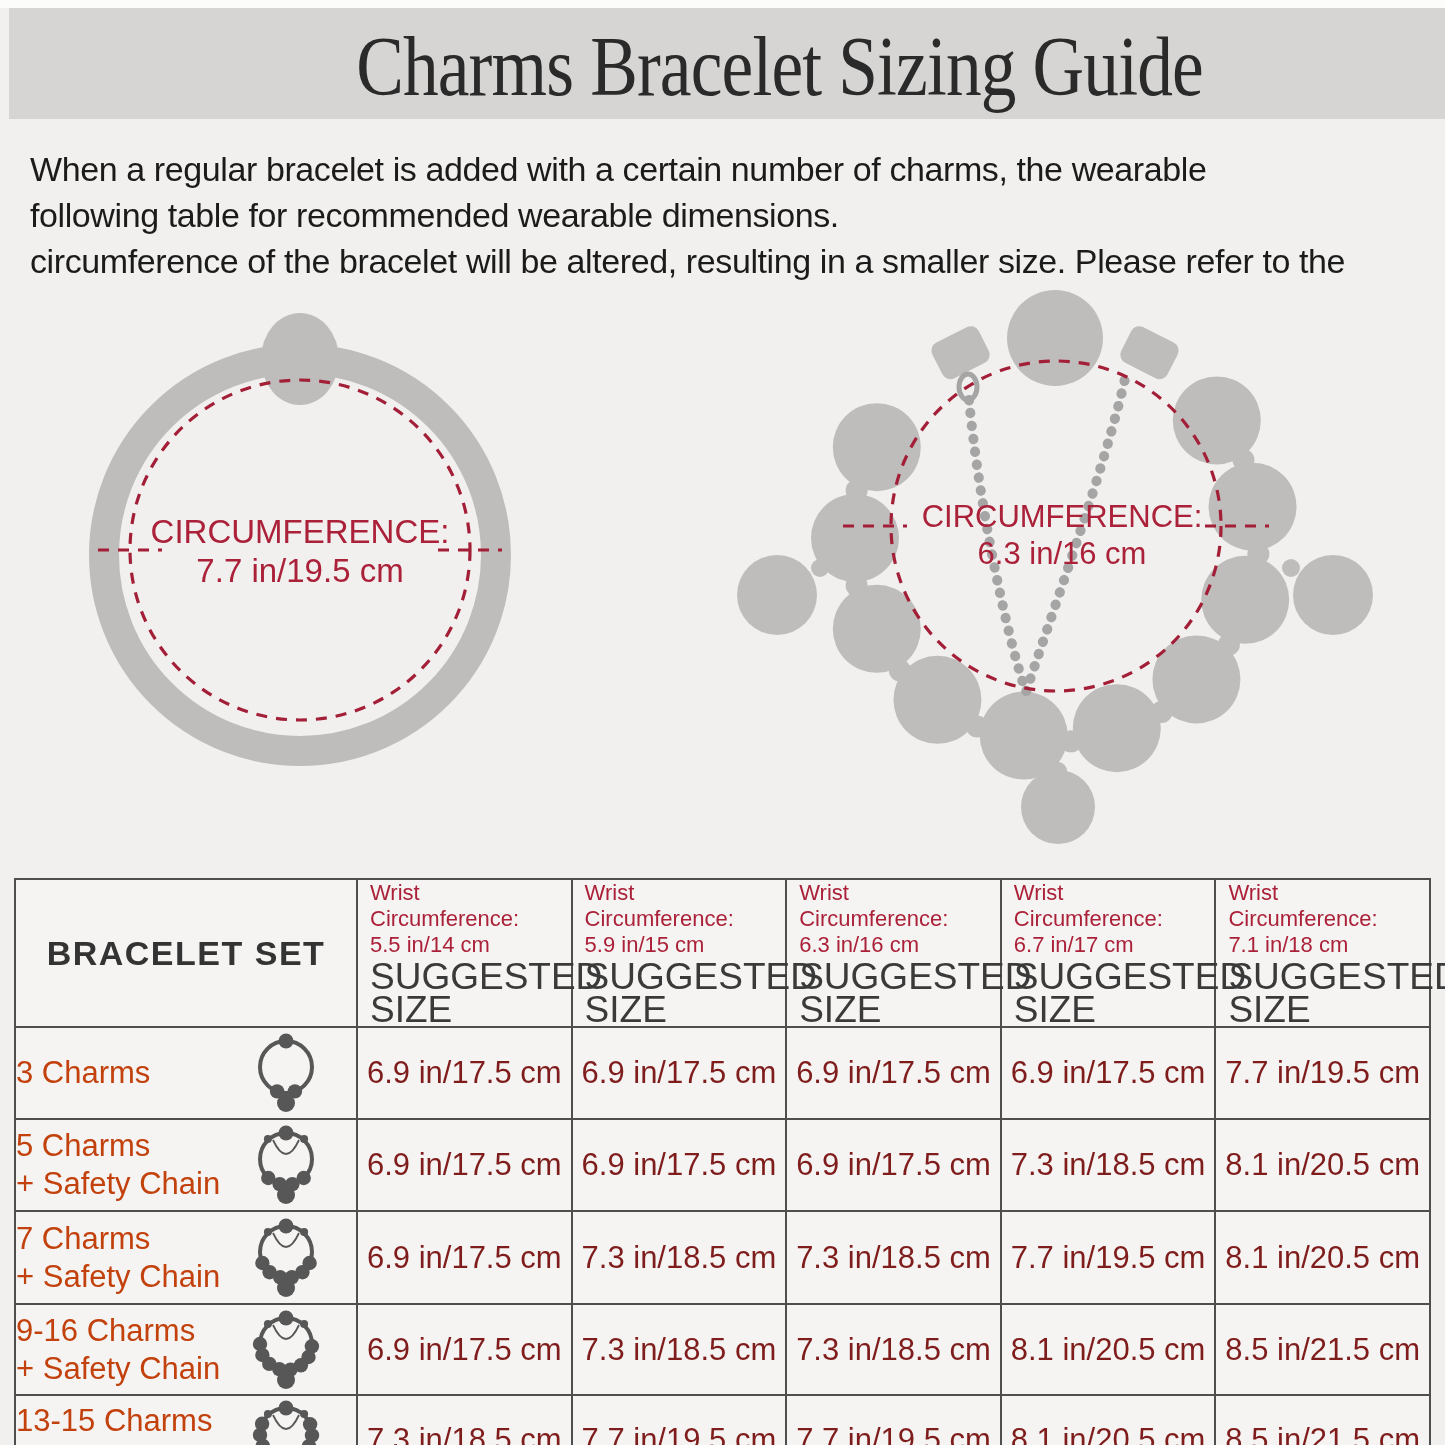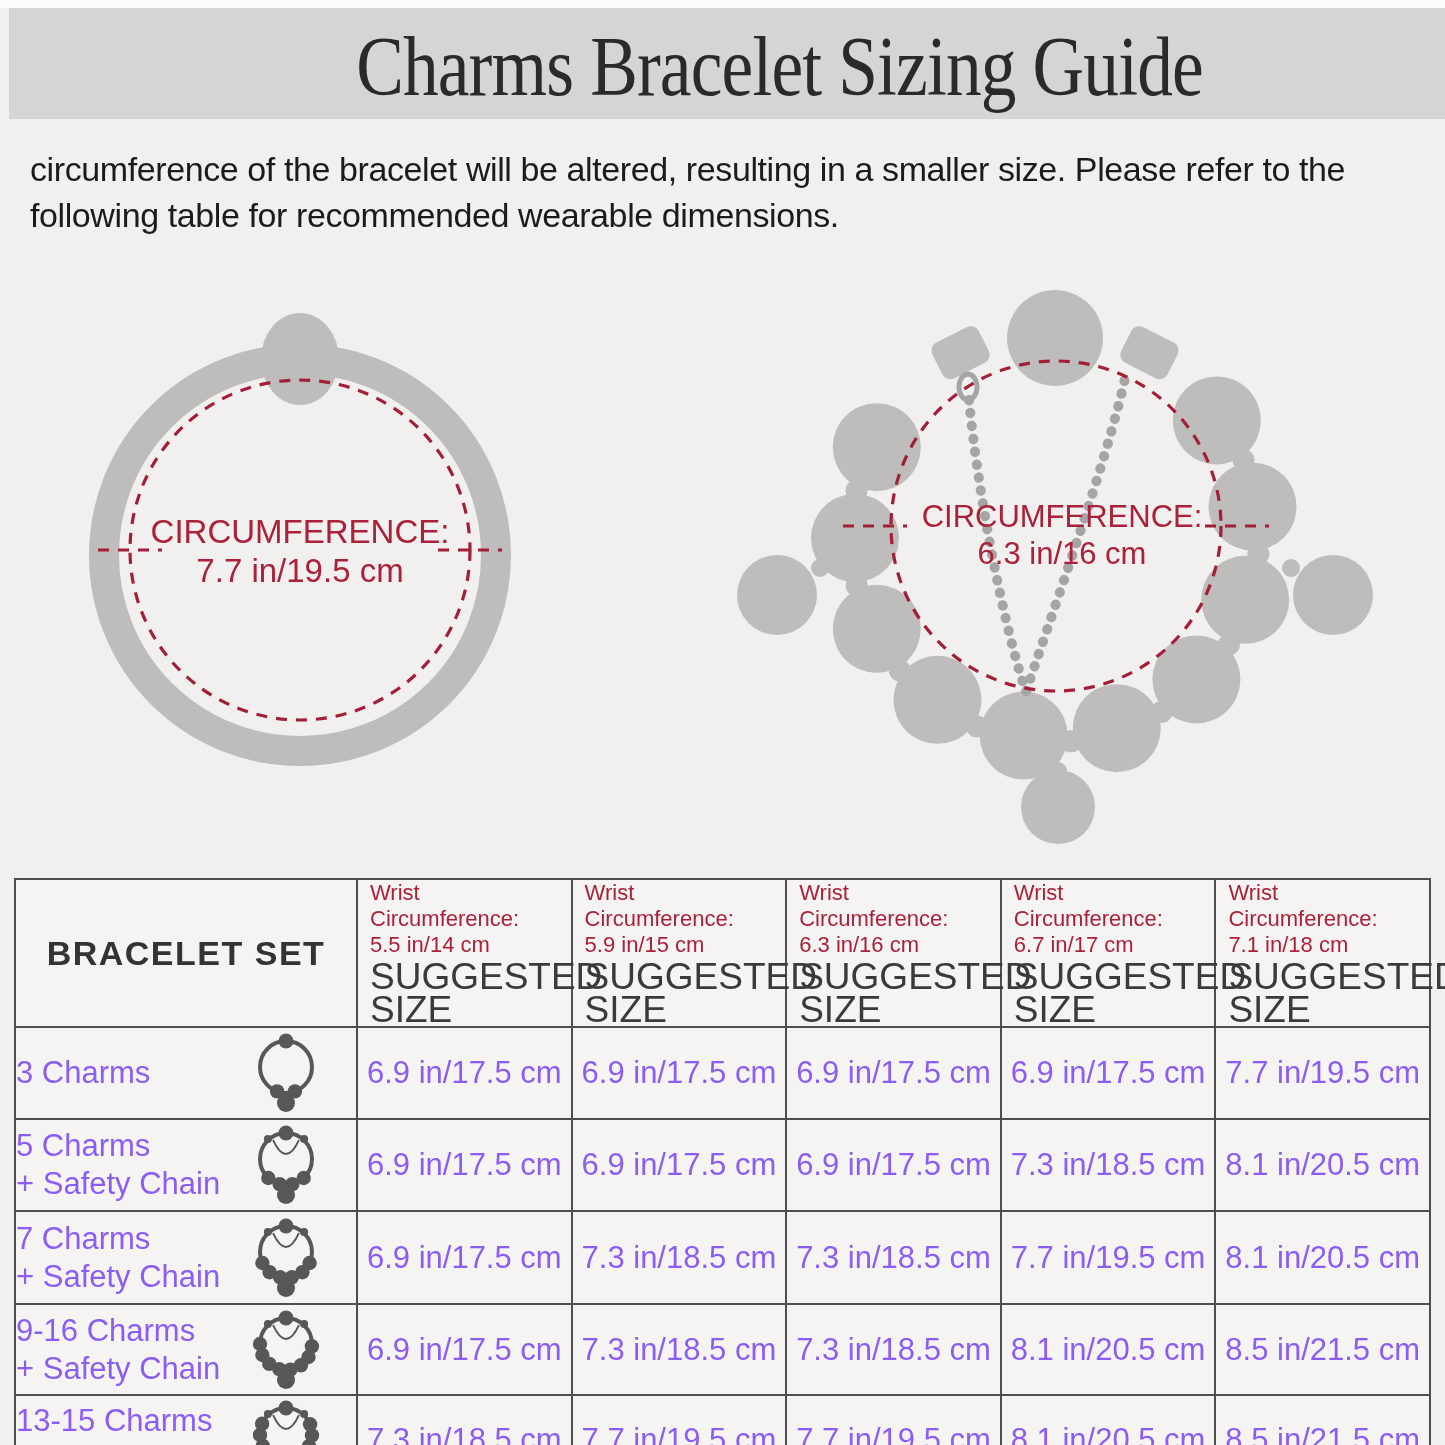--- a/index.html
+++ b/index.html
@@ -27,39 +27,40 @@
   
   table.sizing{position:absolute;left:14px;top:878px;width:1417px;border-collapse:collapse;table-layout:fixed;}
   table.sizing th,table.sizing td{border:2px solid var(--border-gray,#4e4e4e);background:var(--cell-bg,#f5f4f2);
     padding:0;vertical-align:middle;}
   th.set-h{width:340px;font-size:34px;font-weight:700;letter-spacing:1.5px;color:#333;text-align:center;height:90px;}
   th.col-h{text-align:left;font-weight:400;}
   th.col-h .wl,.col-h .wv{color:var(--accent-red,#b2243e);font-size:22px;line-height:26px;padding-left:12px;}
   th.col-h .ss{color:#3a3a3a;font-size:37px;line-height:33px;padding-left:12px;margin-top:2px;}
   td.set-cell{padding-left:46px;}
   .set-cell-inner{display:flex;align-items:center;justify-content:space-between;padding-right:20px;}
-  .row-label{color:#8b5cf6;font-size:31px;line-height:38px;}
-  td.size-cell{text-align:center;color:#8b5cf6;font-size:31px;margin-top:36px;}
+  .row-label{color:#c2410c;font-size:31px;line-height:38px;}
+  td.size-cell{text-align:center;color:#7f1d1d;font-size:31px;margin-top:36px;}
   tr.r0 td{height:90px;} tr.r1 td{height:90px;} tr.r2 td{height:91px;}
   tr.r3 td{height:89px;} tr.r4 td{height:76px;}
   .set-icon{flex:0 0 auto;display:block;}
 </style>
 </head>
 <body>
 
 <div id="stage">
 
   <div class="top-strip"></div>
   <div class="title-band">
     <div class="page-title">Charms Bracelet Sizing Guide</div>
   </div>
 
   <div class="intro">
+    <div>When a regular bracelet is added with a certain number of charms, the wearable</div>
+    <div>following table for recommended wearable dimensions.</div>
     <div>circumference of the bracelet will be altered, resulting in a smaller size. Please refer to the</div>
-    <div>following table for recommended wearable dimensions.</div>
   </div>
 
   <svg class="fig-svg" style="left:40px;top:300px" width="520" height="500" viewBox="0 0 520 500" id="fig-left">
       <circle cx="260" cy="255" r="196" fill="none" stroke="#bebdbb" stroke-width="30"></circle>
       <rect x="363.66964916382904" y="90.54989229308248" width="34" height="20" rx="8" fill="#bebdbb" transform="rotate(38 380.66964916382904 100.54989229308248)"></rect>
       <rect x="122.33035083617096" y="90.54989229308248" width="34" height="20" rx="8" fill="#bebdbb" transform="rotate(-38 139.33035083617096 100.54989229308248)"></rect>
       <ellipse cx="260" cy="59" rx="39" ry="46" fill="#bebdbb"></ellipse>
       <circle cx="260" cy="250" r="170" fill="none" stroke="#a31e37" stroke-width="3.2" stroke-dasharray="11 9"></circle>
       <line x1="58" y1="250" x2="122" y2="250" stroke="#a31e37" stroke-width="3.2" stroke-dasharray="11 9"></line>
       <line x1="398" y1="250" x2="462" y2="250" stroke="#a31e37" stroke-width="3.2" stroke-dasharray="11 9"></line>

